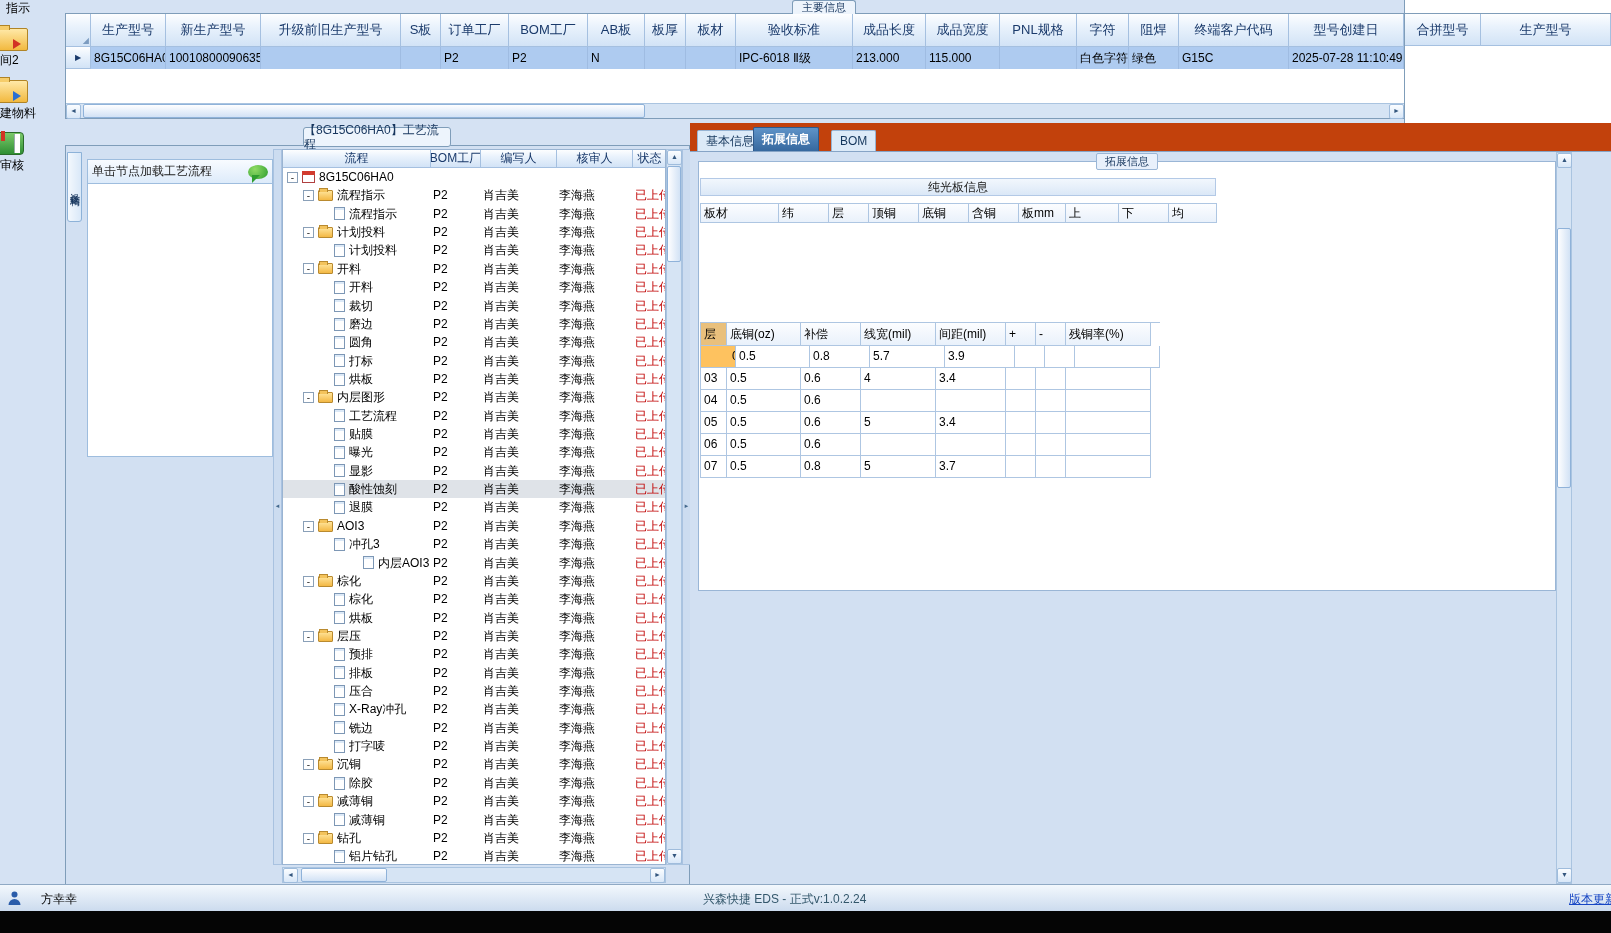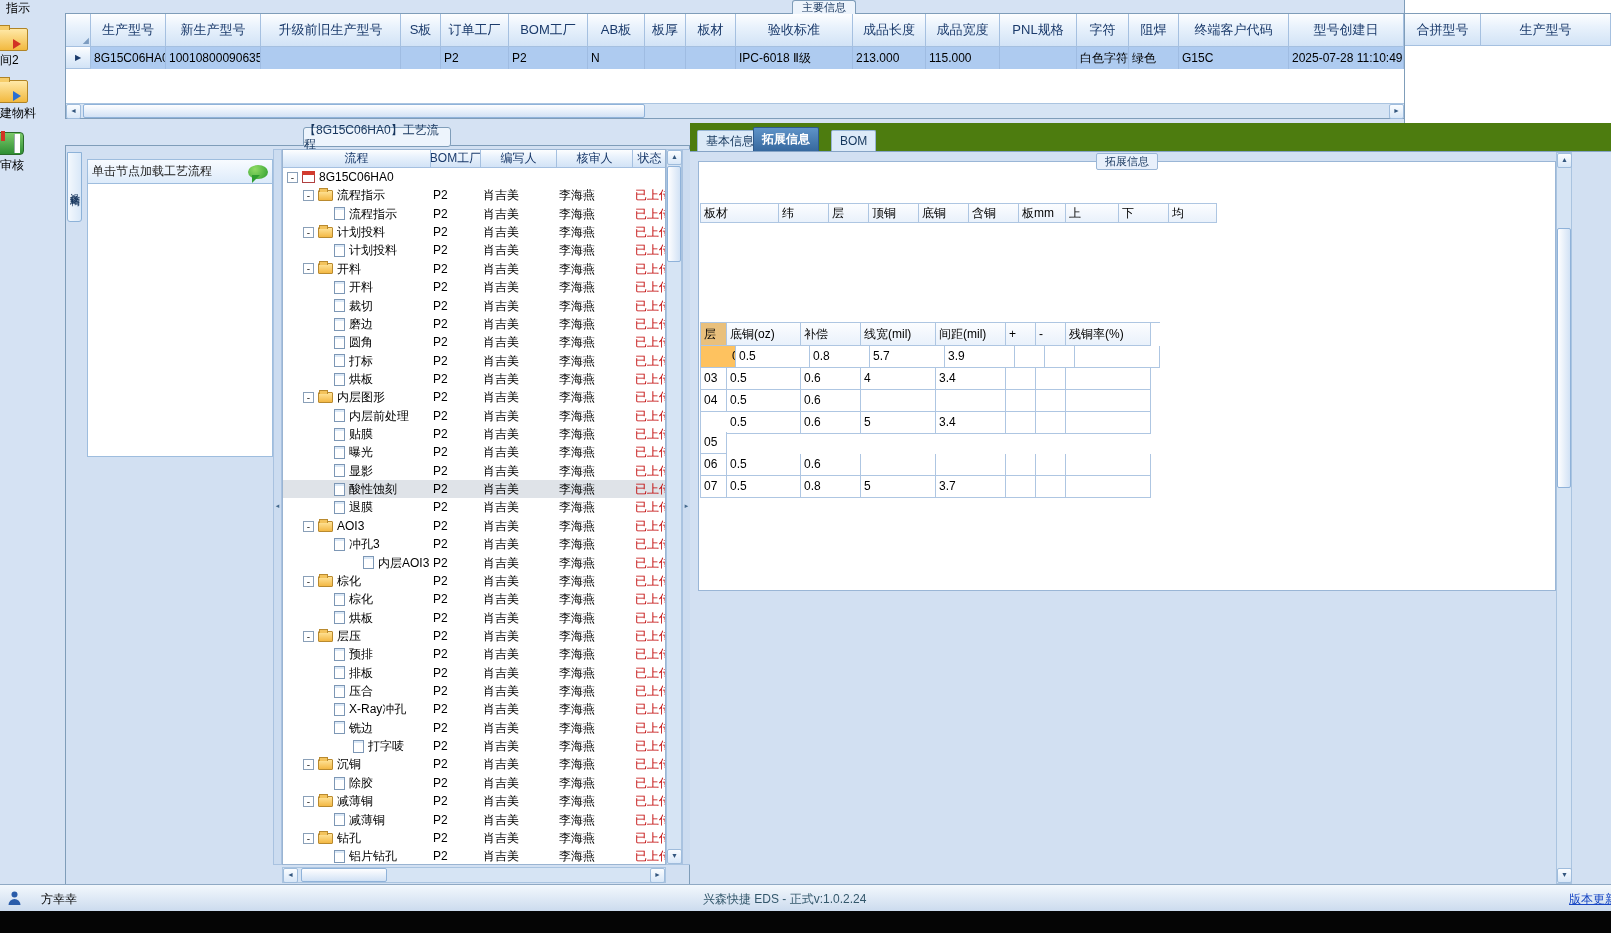--- a/index.html
+++ b/index.html
@@ -67,21 +67,21 @@
   .status{color:#c00000;}
   .expbox{width:11px;height:11px;border:1px solid #8aa0b8;background:#fff;color:#333;font-size:10px;line-height:9px;display:inline-flex;align-items:center;justify-content:center;margin-right:3px;flex:none;}
   .fold{width:15px;height:11px;background:linear-gradient(#ffe49a,#f3b844);border:1px solid #b98a2f;border-radius:1px;position:relative;display:inline-block;margin:0 4px 0 1px;flex:none;}
   .fold::before{content:'';position:absolute;top:-3px;left:0;width:7px;height:3px;background:#f3c35c;border:1px solid #b98a2f;border-bottom:none;}
   .page{width:11px;height:13px;background:#fff;border:1px solid #7d97b5;margin:0 4px 0 1px;display:inline-block;flex:none;box-shadow:inset 0 2px 0 #dce9f7;}
   .rooticon{width:13px;height:12px;position:relative;display:inline-block;background:#fff;border:1px solid #b04040;margin:0 4px 0 1px;flex:none;}
   .rooticon::before{content:'';position:absolute;top:-1px;left:-1px;right:-1px;height:4px;background:#d23b2e;}
   .mid-hscroll{position:absolute;left:216px;top:721px;width:384px;}
 
   
-  .right-panel{left:690px;top:123px;width:921px;height:762px;background:#4d7c0f;}
+  .right-panel{left:690px;top:123px;width:921px;height:762px;background:#c2410c;}
   .dtab{position:absolute;top:7px;height:21px;padding:0 8px;display:flex;align-items:center;background:#dceaf8;border:1px solid #96b4d4;border-bottom:none;border-radius:2px 2px 0 0;color:#14365c;}
   .dtab.active{top:4px;height:24px;background:linear-gradient(#5e93c8,#36689e);color:#fff;font-weight:bold;border-color:#2e5a8c;}
   .rp-content{position:absolute;left:0;top:28px;width:100%;height:734px;border-top:1px solid #86a4c6;background:#d2e0f2;}
   .groupbox{position:absolute;left:8px;top:9px;width:858px;height:430px;background:#fff;border:1px solid #9ab6d6;}
   .gb-caption{position:absolute;top:-9px;left:50%;transform:translateX(-50%);background:#e8f0fb;border:1px solid #9ab6d6;border-radius:2px;padding:1px 8px;font-size:11px;color:#17375e;z-index:2;}
   .band{position:absolute;height:18px;background:linear-gradient(#f2f7fd,#dbe8f7);border:1px solid #b3c9e6;display:flex;align-items:center;justify-content:center;color:#222;}
   .dtable{position:absolute;border-left:1px solid #aec6e2;border-top:1px solid #aec6e2;}
   .dtr{display:flex;}
   .dth,.dtd{flex:none;border-right:1px solid #aec6e2;border-bottom:1px solid #aec6e2;display:flex;align-items:center;padding:0 3px;overflow:hidden;white-space:nowrap;background:#fff;}
   .dth{background:linear-gradient(#fcfdff,#e9f1fb);}
@@ -340,21 +340,21 @@
               <span class="tlabel">内层图形</span>
             </div>
             <div class="tcell" style="width: 50px;">P2</div>
             <div class="tcell" style="width: 76px;">肖吉美</div>
             <div class="tcell" style="width: 76px;">李海燕</div>
             <div class="tcell status" style="width: 34px;">已上传</div>
           </div>
           <div class="trow">
             <div class="tname" style="width: 148px; padding-left: 50px;">
               <span class="page"></span>
-              <span class="tlabel">内层前处理</span>
+              <span class="tlabel">工艺流程</span>
             </div>
             <div class="tcell" style="width: 50px;">P2</div>
             <div class="tcell" style="width: 76px;">肖吉美</div>
             <div class="tcell" style="width: 76px;">李海燕</div>
             <div class="tcell status" style="width: 34px;">已上传</div>
           </div>
           <div class="trow">
             <div class="tname" style="width: 148px; padding-left: 50px;">
               <span class="page"></span>
               <span class="tlabel">贴膜</span>
@@ -521,21 +521,21 @@
             <div class="tname" style="width: 148px; padding-left: 50px;">
               <span class="page"></span>
               <span class="tlabel">铣边</span>
             </div>
             <div class="tcell" style="width: 50px;">P2</div>
             <div class="tcell" style="width: 76px;">肖吉美</div>
             <div class="tcell" style="width: 76px;">李海燕</div>
             <div class="tcell status" style="width: 34px;">已上传</div>
           </div>
           <div class="trow">
-            <div class="tname" style="width: 148px; padding-left: 69px;">
+            <div class="tname" style="width: 148px; padding-left: 50px;">
               <span class="page"></span>
               <span class="tlabel">打字唛</span>
             </div>
             <div class="tcell" style="width: 50px;">P2</div>
             <div class="tcell" style="width: 76px;">肖吉美</div>
             <div class="tcell" style="width: 76px;">李海燕</div>
             <div class="tcell status" style="width: 34px;">已上传</div>
           </div>
           <div class="trow">
             <div class="tname" style="width: 148px; padding-left: 20px;">
@@ -624,20 +624,21 @@
 
   <div class="abs right-panel">
     <div class="dtab" style="left:7px;">基本信息</div>
     <div class="dtab active" style="left:63px;">拓展信息</div>
     <div class="dtab" style="left:141px;">BOM</div>
 
     <div class="rp-content">
       <div class="groupbox">
         <div class="gb-caption">拓展信息</div>
 
+        <div class="band" style="left:1px;top:16px;width:516px;">纯光板信息</div>
         <div class="dtable" style="left:1px;top:41px;">
           <div class="dtr">
               <div class="dth t1" style="width: 78px;">板材</div>
               <div class="dth t1" style="width: 50px;">纬</div>
               <div class="dth t1" style="width: 40px;">层</div>
               <div class="dth t1" style="width: 50px;">顶铜</div>
               <div class="dth t1" style="width: 50px;">底铜</div>
               <div class="dth t1" style="width: 50px;">含铜</div>
               <div class="dth t1" style="width: 47px;">板mm</div>
               <div class="dth t1" style="width: 53px;">上</div>
@@ -682,21 +683,21 @@
                 <div class="dtd layerc" style="width: 26px;">04</div>
                 <div class="dtd" style="width: 74px;">0.5</div>
                 <div class="dtd" style="width: 60px;">0.6</div>
                 <div class="dtd" style="width: 75px;"></div>
                 <div class="dtd" style="width: 70px;"></div>
                 <div class="dtd" style="width: 30px;"></div>
                 <div class="dtd" style="width: 30px;"></div>
                 <div class="dtd" style="width: 85px;"></div>
               </div>
               <div class="dtr">
-                <div class="dtd layerc" style="width: 26px; margin-top: 20px;">05</div>
+                <div class="dtd layerc" style="width: 26px;">05</div>
                 <div class="dtd" style="width: 74px;">0.5</div>
                 <div class="dtd" style="width: 60px;">0.6</div>
                 <div class="dtd" style="width: 75px;">5</div>
                 <div class="dtd" style="width: 70px;">3.4</div>
                 <div class="dtd" style="width: 30px;"></div>
                 <div class="dtd" style="width: 30px;"></div>
                 <div class="dtd" style="width: 85px;"></div>
               </div>
               <div class="dtr">
                 <div class="dtd layerc" style="width: 26px;">06</div>

